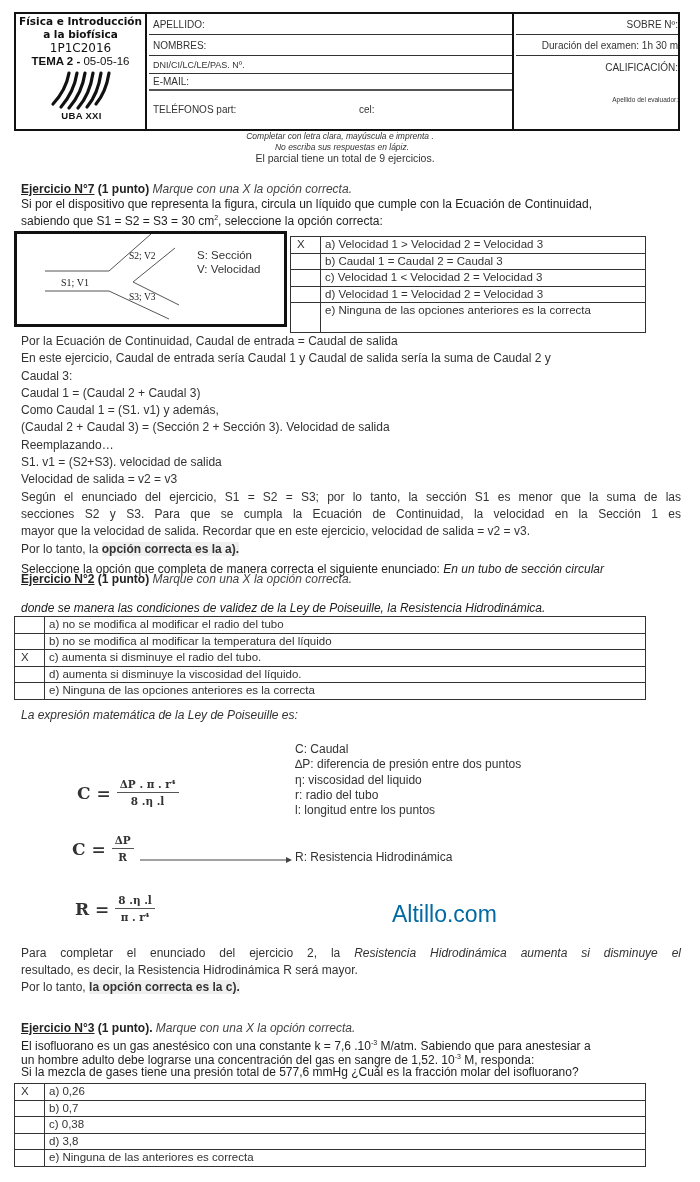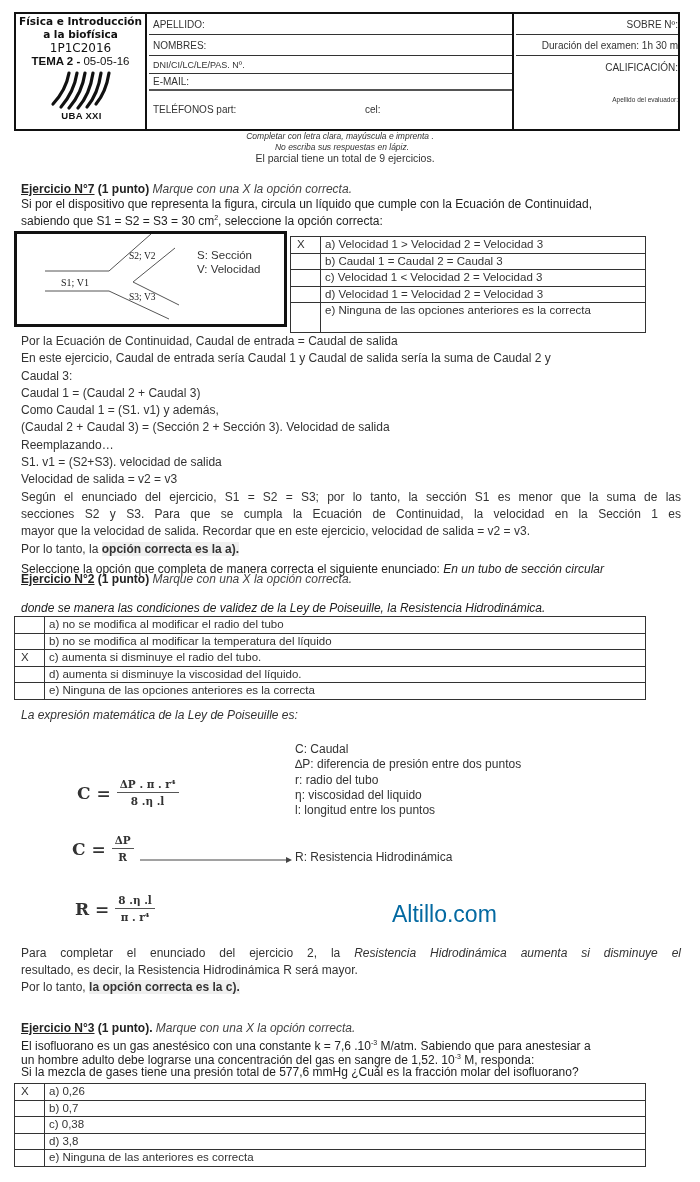--- a/index.html
+++ b/index.html
@@ -64,21 +64,21 @@
     <div id="logo-txt" class="abs">UBA XXI</div>
   </div>
 
   <div id="hdr-mid" class="abs">
     <div class="mrow" style="top:0;height:21px;line-height:21px;"><span>APELLIDO:</span></div>
     <div class="mrow" style="top:21px;height:21px;line-height:21px;"><span>NOMBRES:</span></div>
     <div class="mrow" style="top:42px;height:18px;line-height:19px;font-size:9px;"><span>DNI/CI/LC/LE/PAS. Nº.</span></div>
     <div class="mrow" style="top:60px;height:17px;line-height:16px;border-bottom:2px solid #555;"><span>E-MAIL:</span></div>
     <div class="mrow" style="top:77px;height:38px;line-height:38px;border-bottom:none;">
       <span>TELÉFONOS part:</span>
-      <span style="position:absolute;left:216px;text-align:right;">cel:</span>
+      <span style="position:absolute;left:210px;text-align:right;">cel:</span>
     </div>
   </div>
 
   <div id="hdr-right" class="abs">
     <div class="rrow" style="top:0;height:21px;line-height:21px;border-bottom:1px solid #333;"><span>SOBRE Nº:</span></div>
     <div class="rrow" style="top:21px;height:21px;line-height:21px;border-bottom:1px solid #333;"><span>Duración del examen: 1h 30 m</span></div>
     <div class="rrow" style="top:44px;height:20px;line-height:20px;"><span>CALIFICACIÓN:</span></div>
     <div class="rrow" style="top:80px;height:12px;line-height:12px;font-size:6.5px;"><span>Apellido del evaluador:</span></div>
   </div>
 </div>
@@ -181,22 +181,22 @@
         <td>e) Ninguna de las opciones anteriores es la correcta</td>
       </tr>
 </tbody>
   </table>
 
 <div class="abs p" style="left:21px;top:708px;color:#333;font-style:italic;">La expresión matemática de la Ley de Poiseuille es:</div>
 
 <div class="abs" style="left:295px;top:742px;font-size:12px;line-height:15.3px;color:#333;">
   <div>C: Caudal</div>
   <div>∆P: diferencia de presión entre dos puntos</div>
+  <div>η: viscosidad del liquido</div>
   <div>r: radio del tubo</div>
-  <div>η: viscosidad del liquido</div>
   <div>l: longitud entre los puntos</div>
 </div>
 
 <div class="abs formula" style="left:77px;top:778px;">
   <span class="lhs">C =</span><span class="frac"><span class="num">ΔP . π . r⁴</span><span class="den">8 .η .l</span></span>
 </div>
 
 <div class="abs formula" style="left:72px;top:834px;">
   <span class="lhs">C =</span><span class="frac"><span class="num">ΔP</span><span class="den">R</span></span>
 </div>

